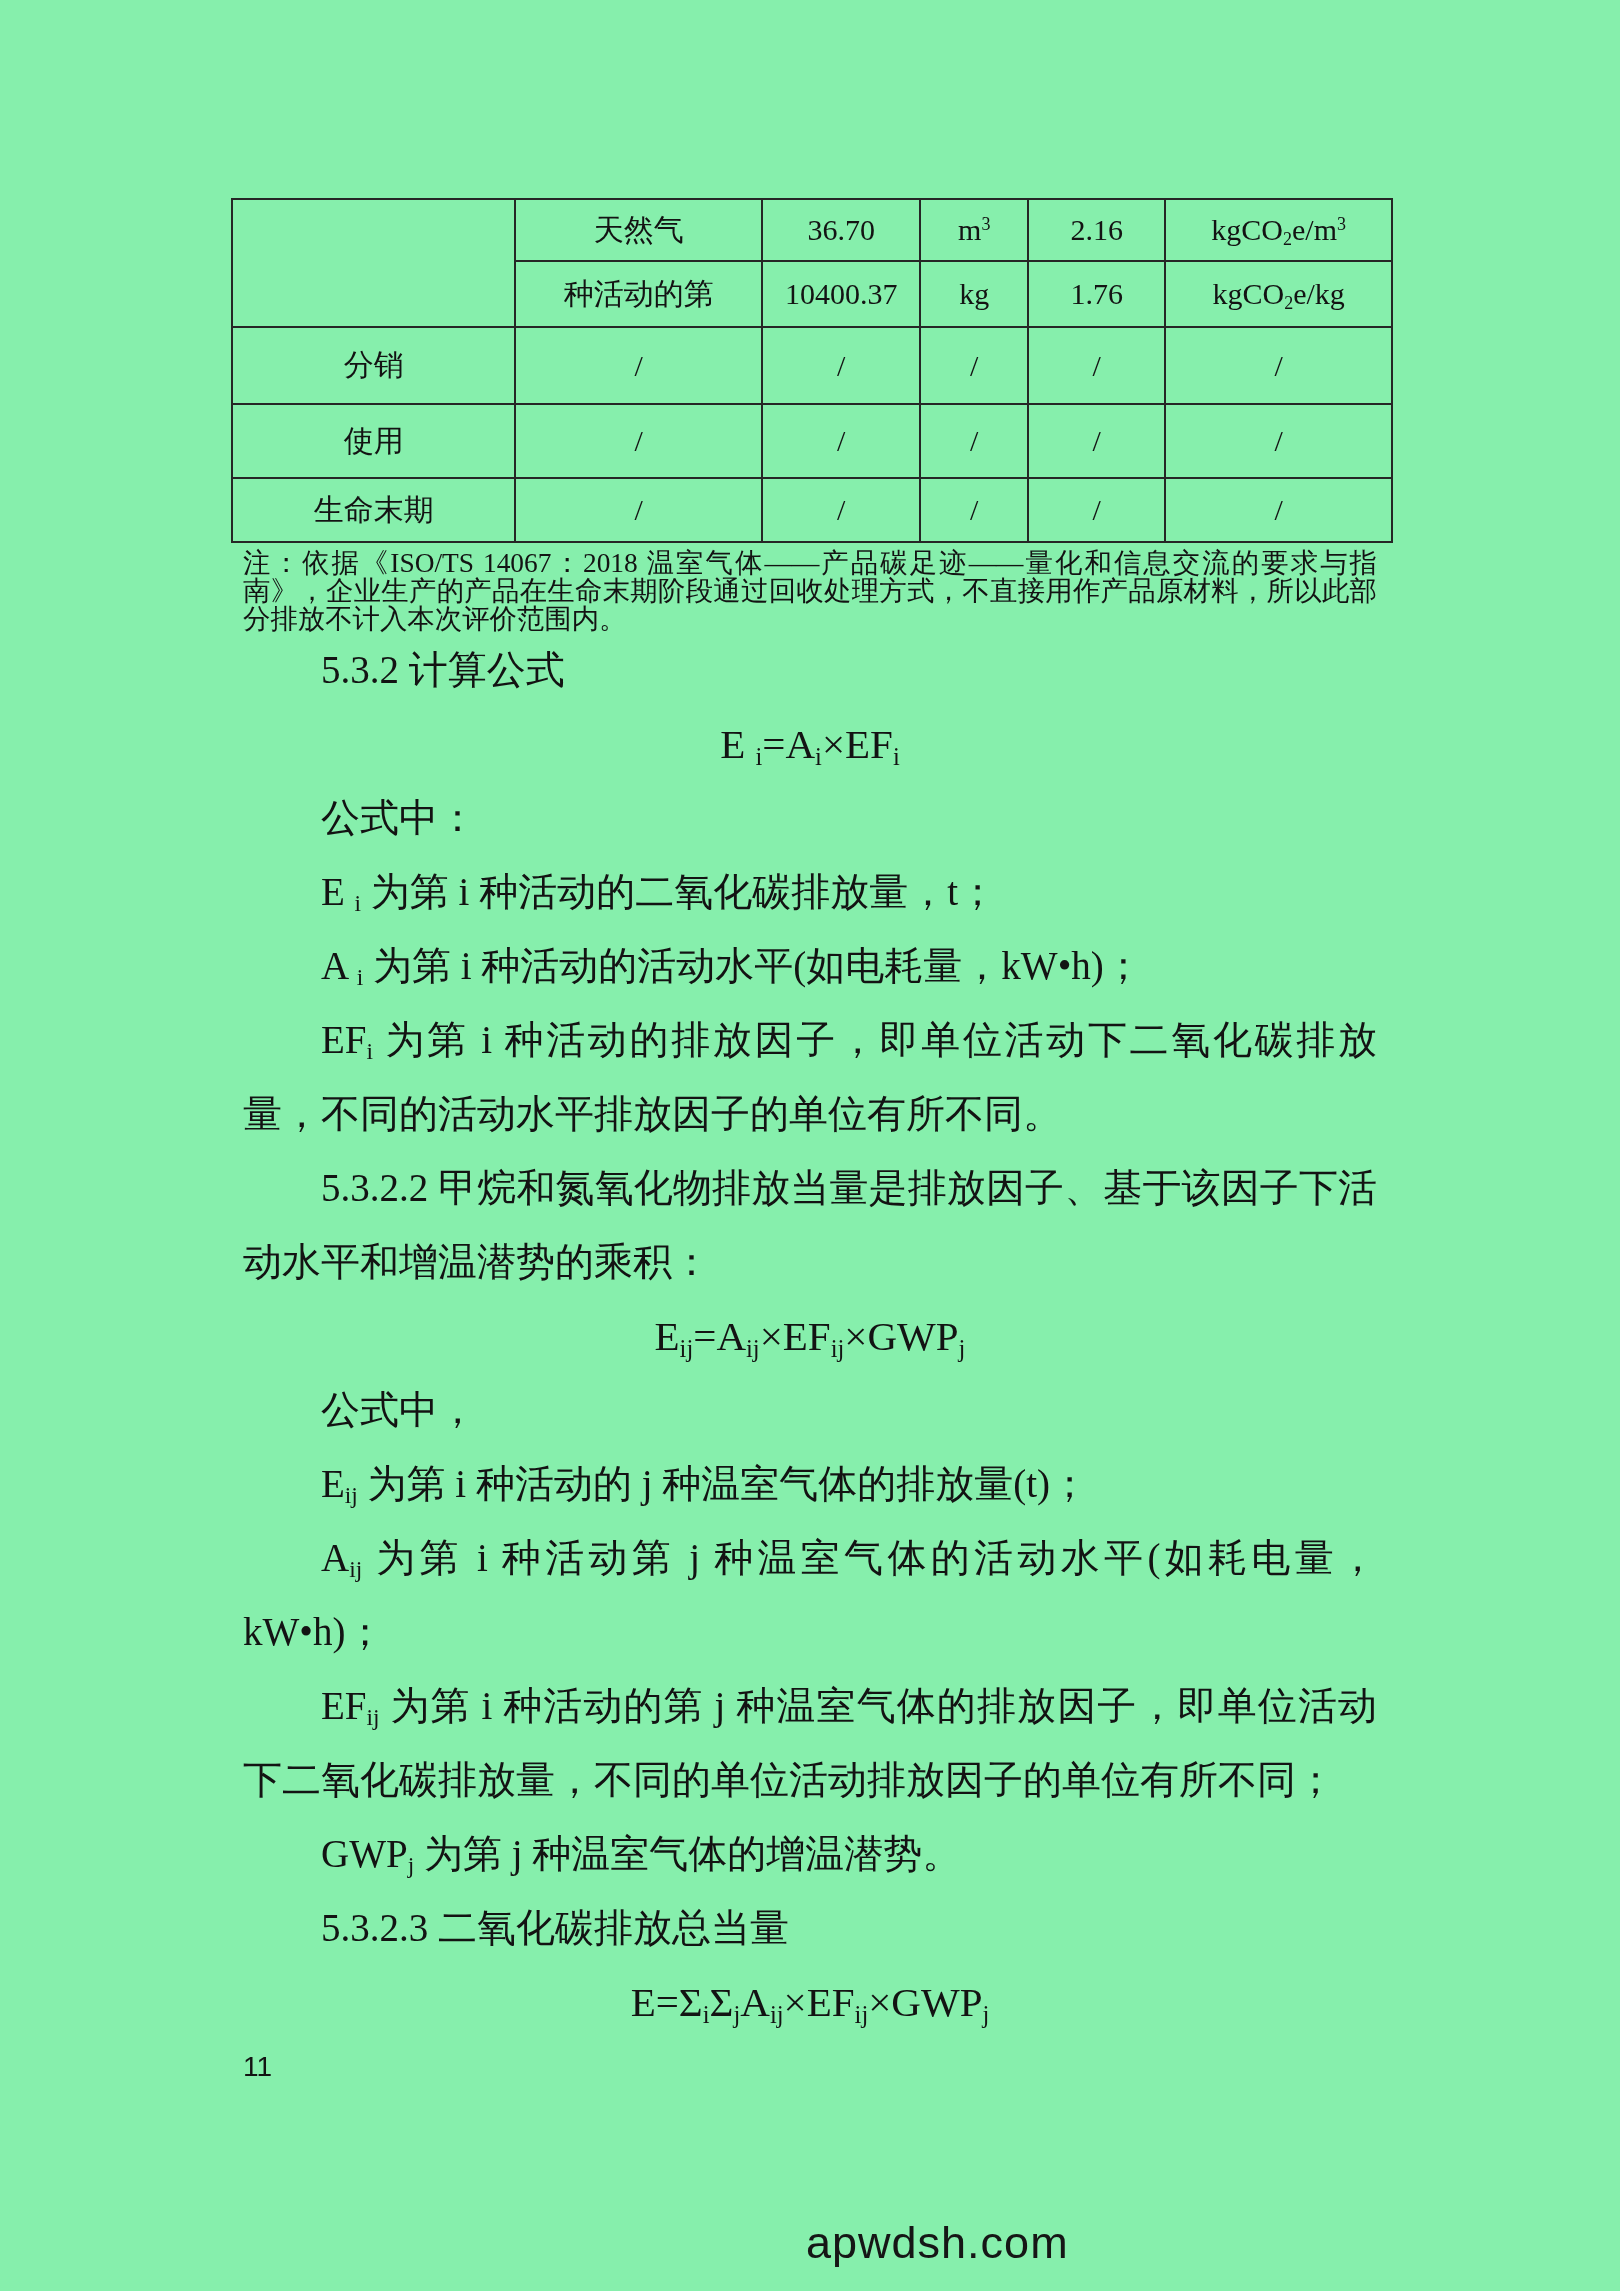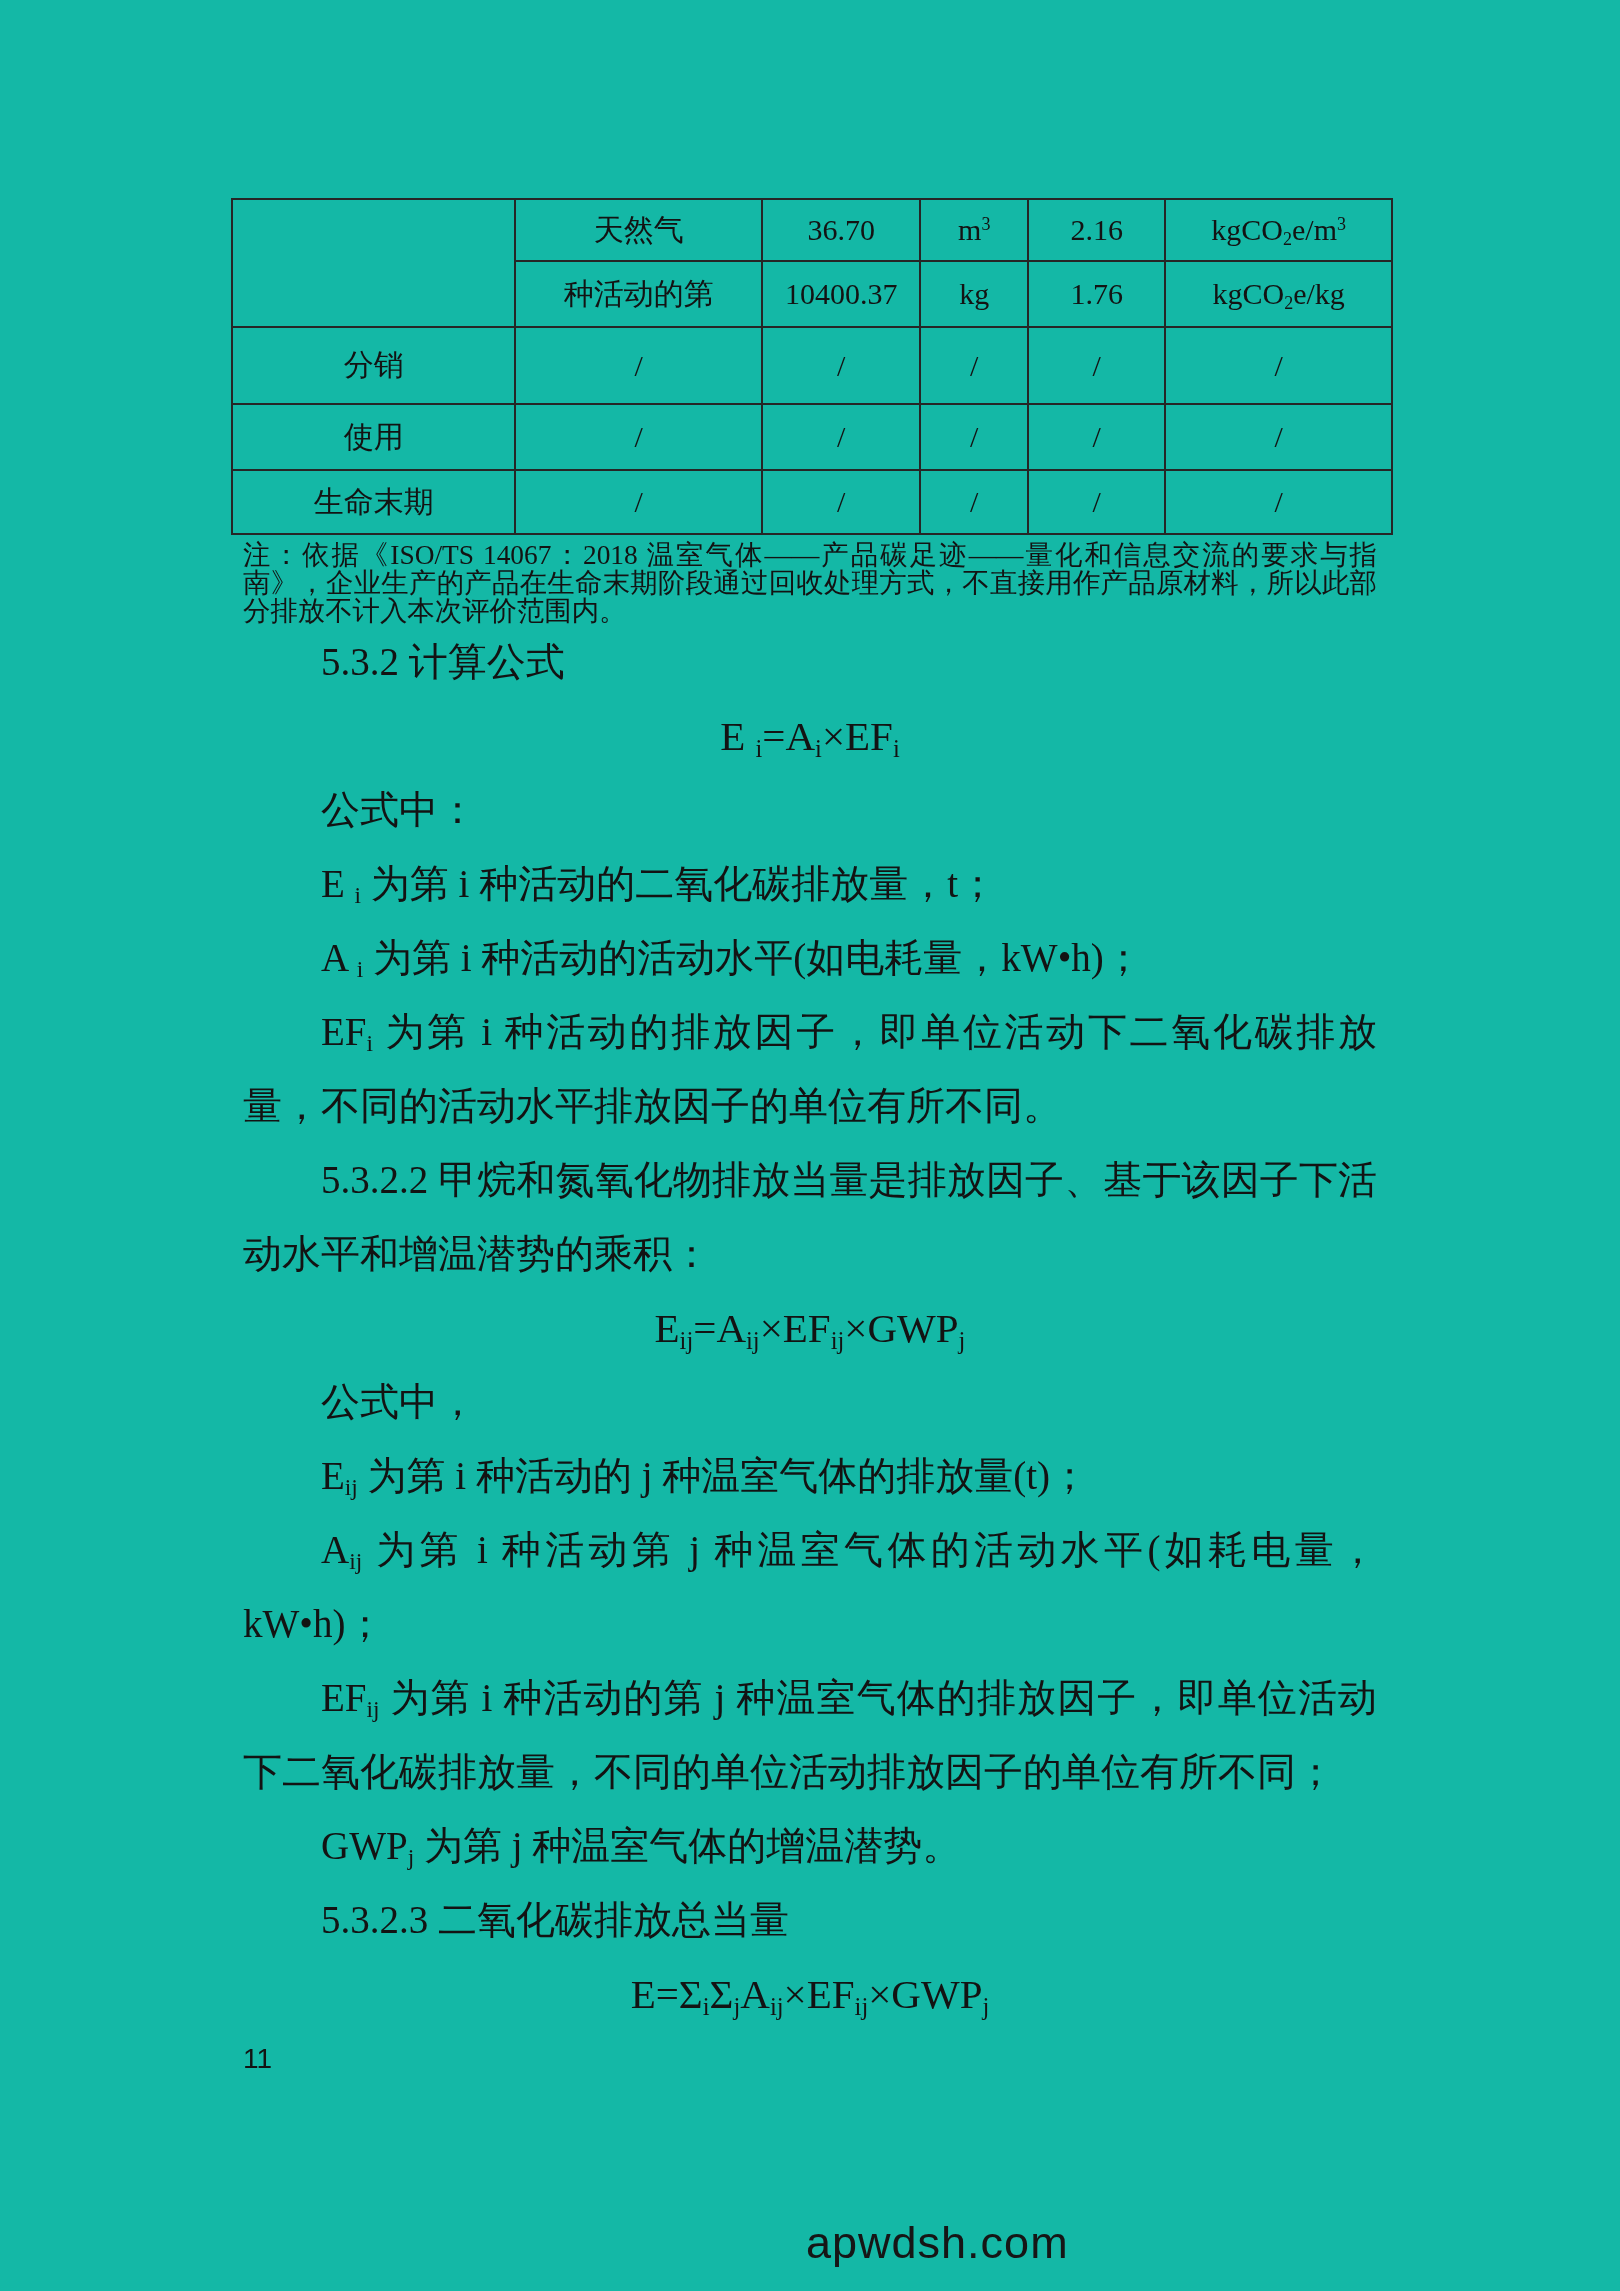--- a/index.html
+++ b/index.html
@@ -1,19 +1,19 @@
 <!DOCTYPE html>
 <html><head>
 <meta charset="utf-8">
 <style>
   html,body{margin:0;padding:0;background:#ffffff;}
   .page{
     position:relative;
     width:1620px;height:2292px;
-    background:#14b8a6;
+    background:#86efac;
     box-sizing:border-box;
     padding:198px 243px 0 243px;
     font-family:"Liberation Serif","DejaVu Serif",serif;
     color:#131313;
     overflow:hidden;
   }
   table.emission{
     border-collapse:collapse;
     table-layout:fixed;
     width:1160px;
@@ -100,21 +100,21 @@
         <td>kgCO<sub>2</sub>e/kg</td>
       </tr>
       <tr style="height:77px">
         <td>分销</td>
         <td>/</td>
         <td>/</td>
         <td>/</td>
         <td>/</td>
         <td>/</td>
       </tr>
-      <tr style="height:66px">
+      <tr style="height:74px">
         <td>使用</td>
         <td>/</td>
         <td>/</td>
         <td>/</td>
         <td>/</td>
         <td>/</td>
       </tr>
       <tr style="height:64px">
         <td>生命末期</td>
         <td>/</td>

